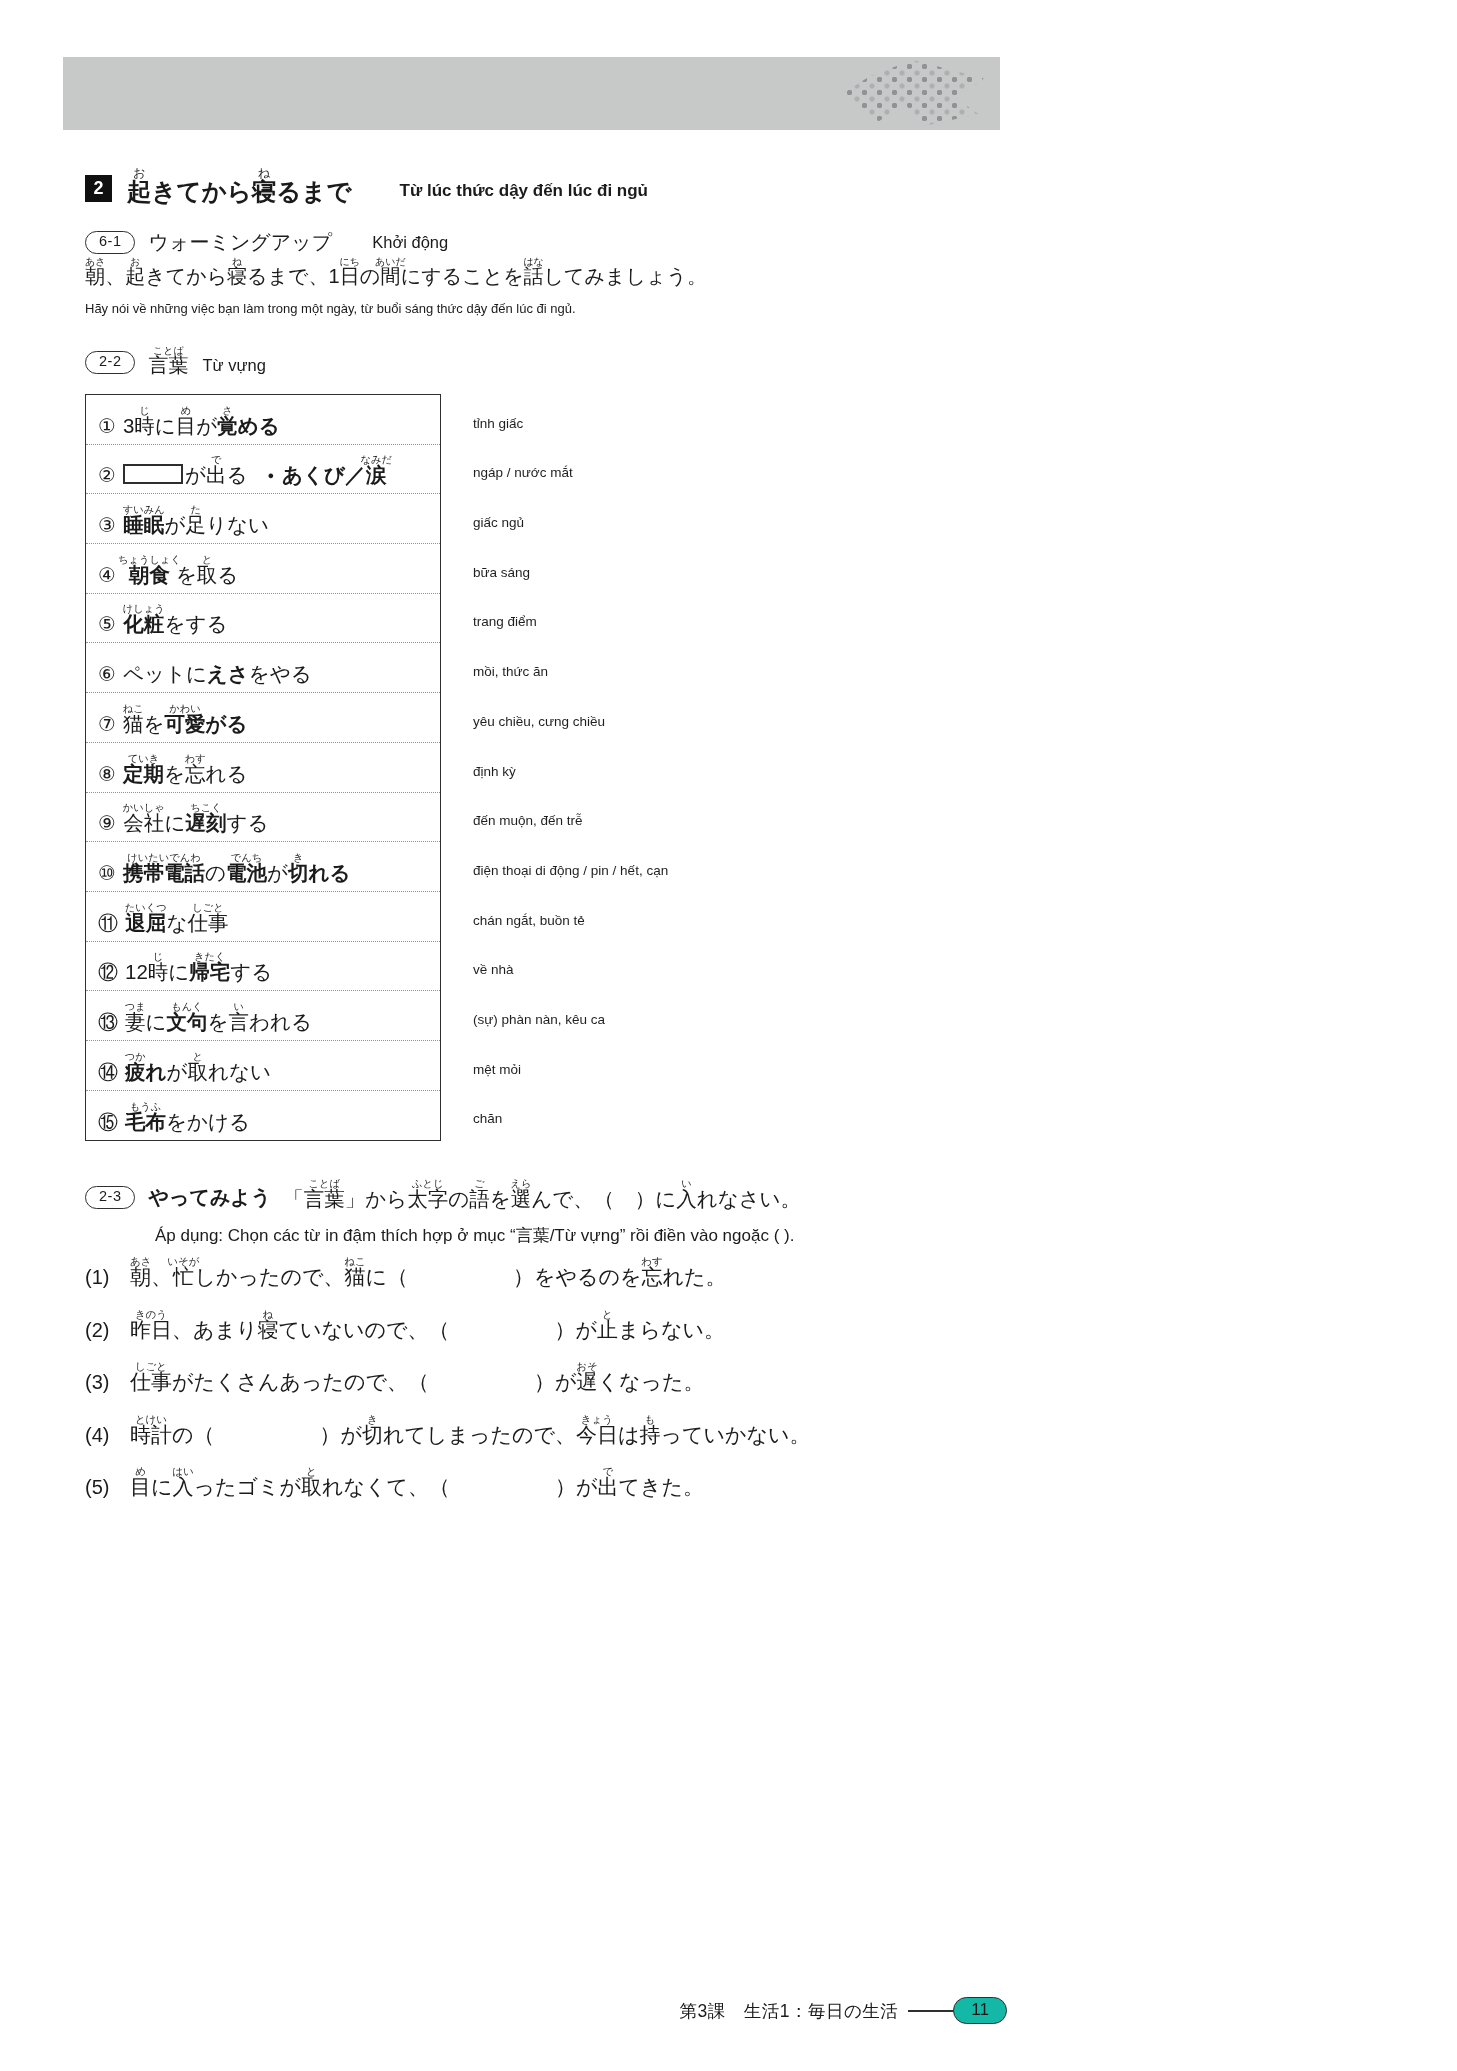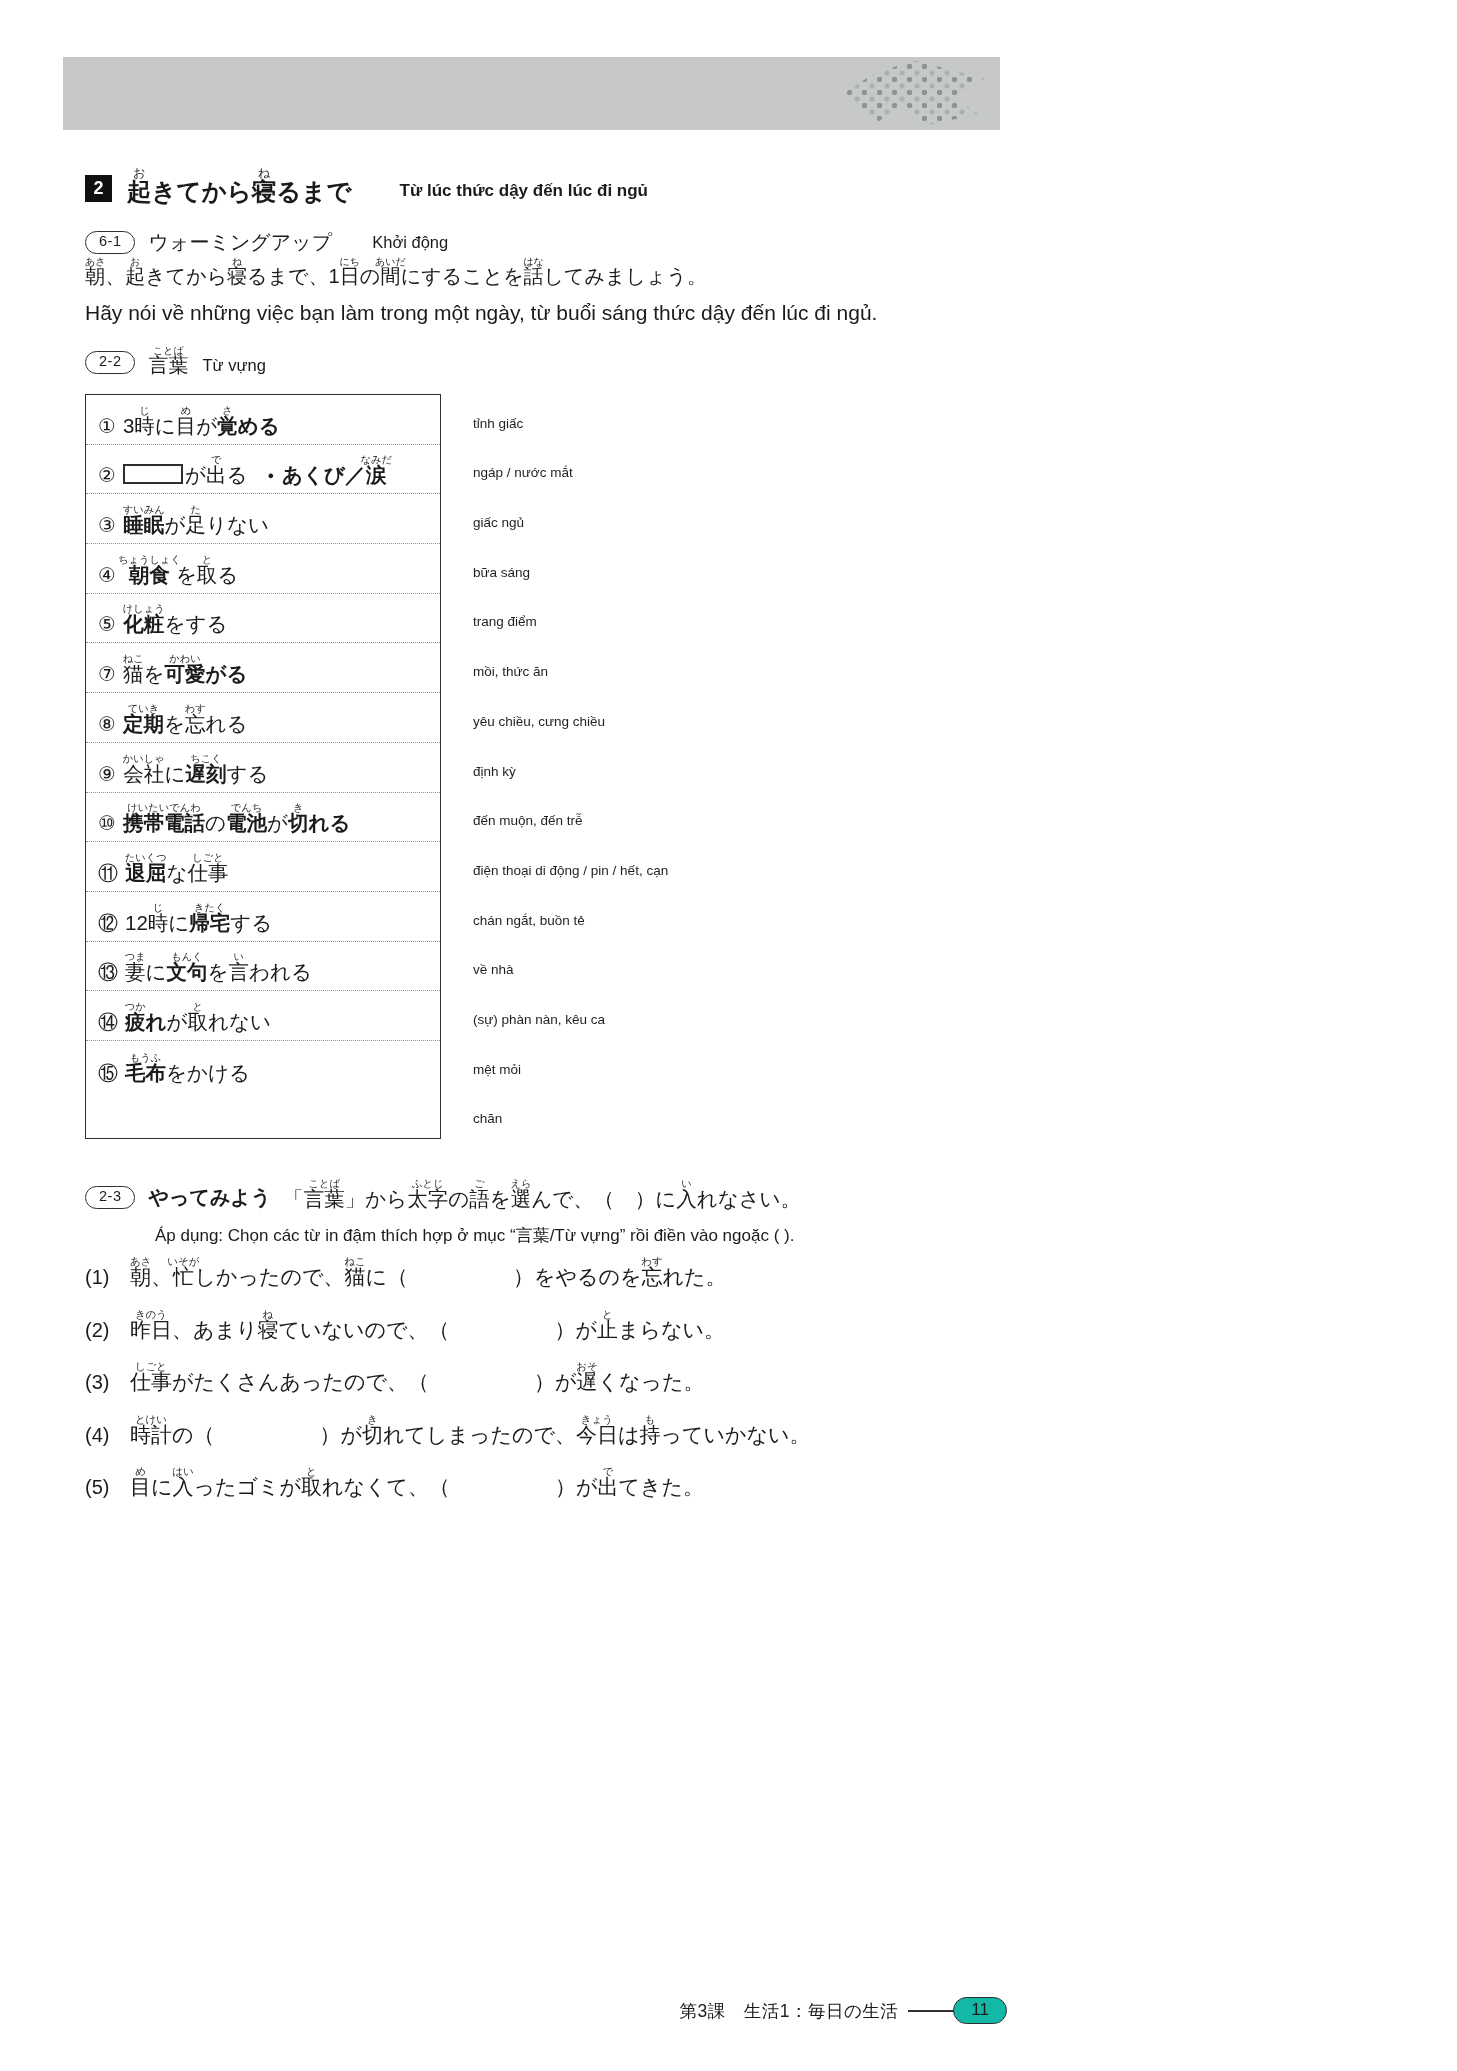--- a/index.html
+++ b/index.html
@@ -42,21 +42,21 @@
     display:flex; align-items:center; justify-content:center; margin-bottom:4px; flex:none;
   }
   .sec-title { margin-left:15px; font-size:24.5px; font-weight:700; line-height:1.15; white-space:nowrap; }
   .sec-vi { margin-left:48px; font-size:17px; font-weight:700; margin-bottom:5px; white-space:nowrap; }
 
   
   .warmup-row { position:absolute; left:85px; top:229px; display:flex; align-items:center; }
   .warmup-row .h-jp { margin-left:13px; font-size:20px; white-space:nowrap; }
   .warmup-row .h-vi { margin-left:40px; font-size:16.5px; white-space:nowrap; }
   .warmup-jp { position:absolute; left:85px; top:257px; font-size:20px; line-height:1.6; white-space:nowrap; }
-  .warmup-vi { position:absolute; left:85px; top:301px; font-size:21px; }
+  .warmup-vi { position:absolute; left:85px; top:301px; font-size:13px; }
 
   
   .vocab-header { position:absolute; left:85px; top:346px; display:flex; align-items:flex-end; }
   .vocab-header .tag { margin-bottom:3px; }
   .vocab-header .h-jp { margin-left:13px; font-size:20px; line-height:1.2; }
   .vocab-header .h-vi { margin-left:14px; font-size:16.5px; margin-bottom:2px; }
 
   
   .vocab-wrap { position:absolute; left:85px; top:394px; display:flex; }
   .vocab-box { width:356px; border:1.5px solid var(--rule,#2f2f2f); background:#fff; }
@@ -127,20 +127,23 @@
           <span class="line"><span class="vnum">②</span><span class="vtext"><span class="blank-box"></span><span>が</span><ruby><span>出</span><rt>で</rt></ruby><span>る</span><span class="bullet">●</span><span class="b">あくび／</span><ruby class="b"><span>涙</span><rt>なみだ</rt></ruby></span></span>
         </div>
         <div class="vocab-row">
           <span class="line"><span class="vnum">③</span><span class="vtext"><ruby class="b"><span>睡眠</span><rt>すいみん</rt></ruby><span>が</span><ruby><span>足</span><rt>た</rt></ruby><span>りない</span></span></span>
         </div>
         <div class="vocab-row">
           <span class="line"><span class="vnum">④</span><span class="vtext"><ruby class="b"><span>朝食</span><rt>ちょうしょく</rt></ruby><span>を</span><ruby><span>取</span><rt>と</rt></ruby><span>る</span></span></span>
         </div>
         <div class="vocab-row">
           <span class="line"><span class="vnum">⑤</span><span class="vtext"><ruby class="b"><span>化粧</span><rt>けしょう</rt></ruby><span>をする</span></span></span>
+        </div>
+        <div class="vocab-row">
+          <span class="line"><span class="vnum">⑥</span><span class="vtext"><span>ペットに</span><span class="b">えさ</span><span>をやる</span></span></span>
         </div>
         <div class="vocab-row">
           <span class="line"><span class="vnum">⑦</span><span class="vtext"><ruby><span>猫</span><rt>ねこ</rt></ruby><span>を</span><ruby class="b"><span>可愛</span><rt>かわい</rt></ruby><span class="b">がる</span></span></span>
         </div>
         <div class="vocab-row">
           <span class="line"><span class="vnum">⑧</span><span class="vtext"><ruby class="b"><span>定期</span><rt>ていき</rt></ruby><span>を</span><ruby><span>忘</span><rt>わす</rt></ruby><span>れる</span></span></span>
         </div>
         <div class="vocab-row">
           <span class="line"><span class="vnum">⑨</span><span class="vtext"><ruby><span>会社</span><rt>かいしゃ</rt></ruby><span>に</span><ruby class="b"><span>遅刻</span><rt>ちこく</rt></ruby><span>する</span></span></span>
         </div>

